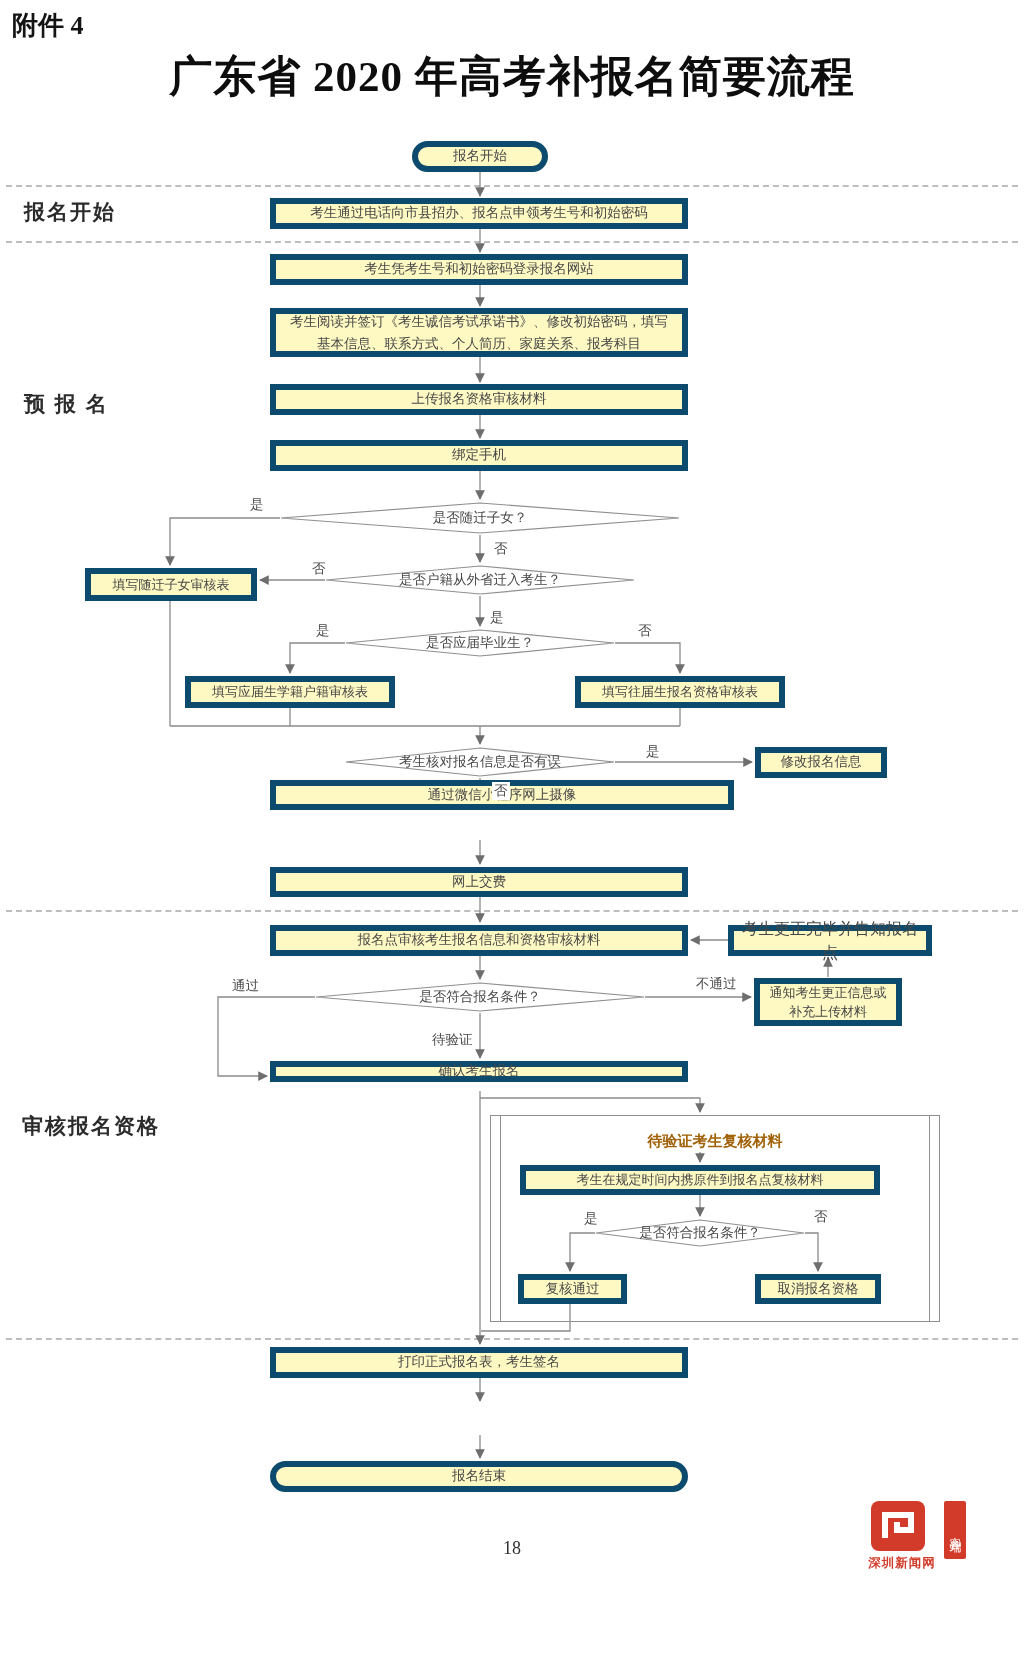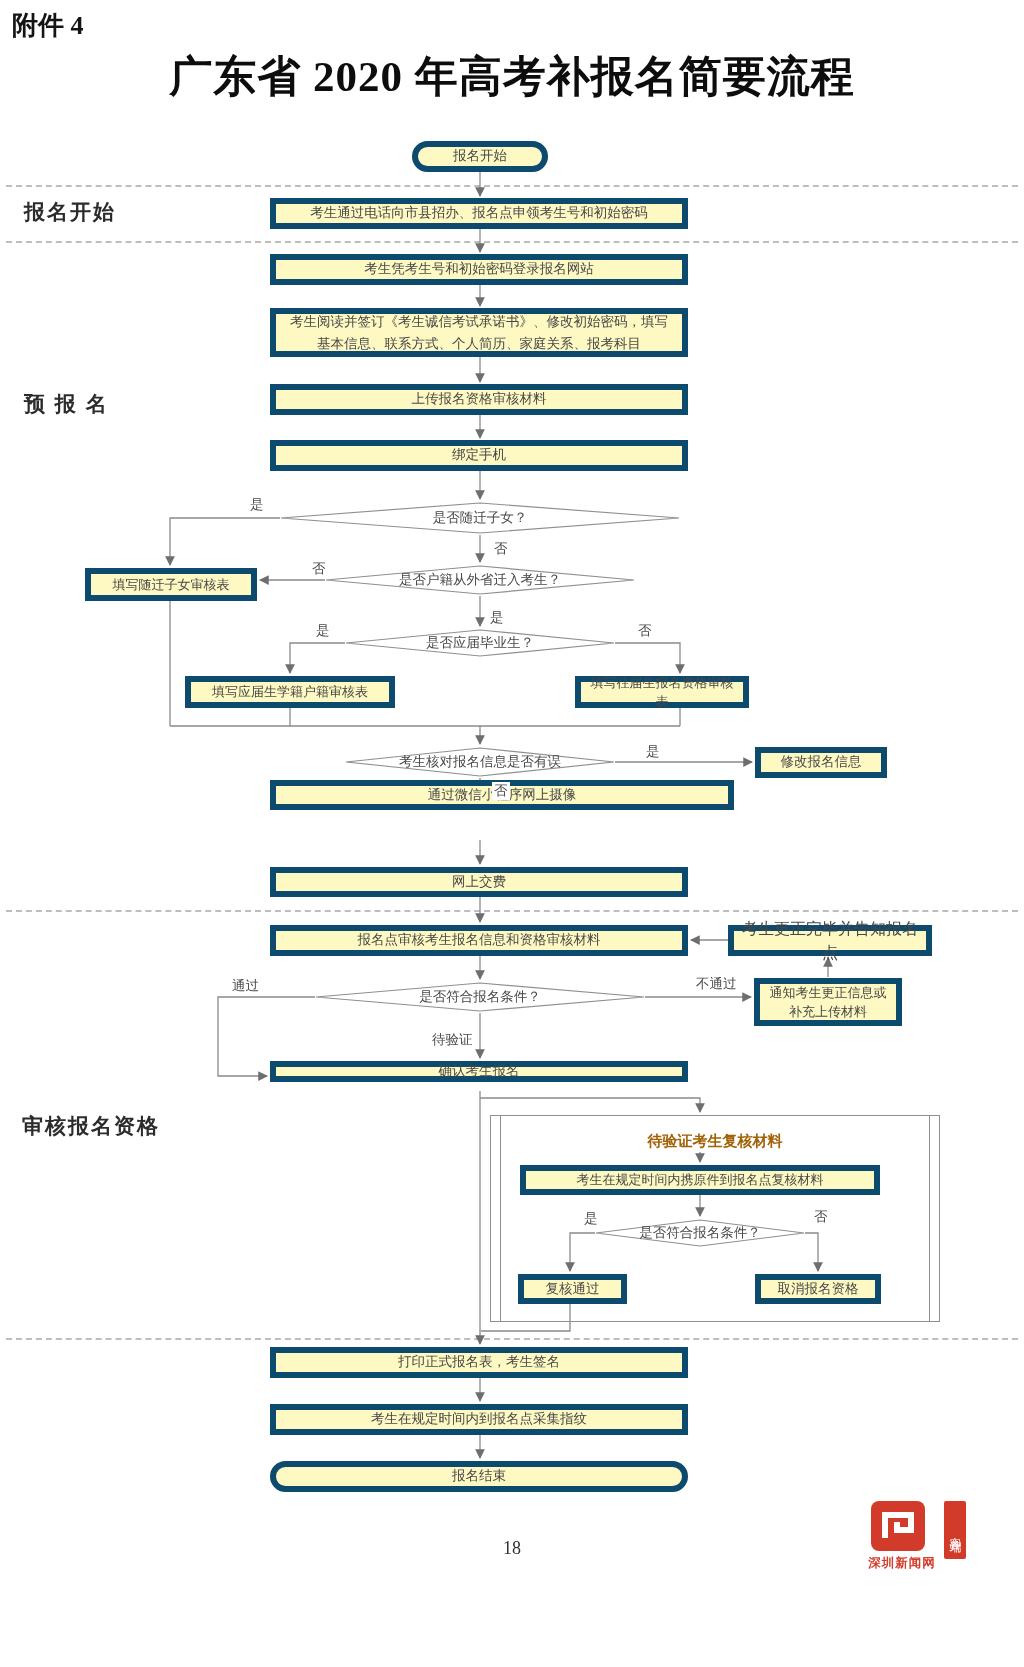--- a/index.html
+++ b/index.html
@@ -97,25 +97,24 @@
   <div class="node" style="left:270px;top:198px;width:418px;height:31px">考生通过电话向市县招办、报名点申领考生号和初始密码</div>
   <div class="node" style="left:270px;top:254px;width:418px;height:31px">考生凭考生号和初始密码登录报名网站</div>
   <div class="node" style="left:270px;top:308px;width:418px;height:49px;line-height:1.6">考生阅读并签订《考生诚信考试承诺书》、修改初始密码，填写基本信息、联系方式、个人简历、家庭关系、报考科目</div>
   <div class="node" style="left:270px;top:384px;width:418px;height:31px">上传报名资格审核材料</div>
   <div class="node" style="left:270px;top:440px;width:418px;height:31px">绑定手机</div>
   <div class="node" style="left:270px;top:780px;width:464px;height:30px">通过微信小程序网上摄像</div>
   <div class="node" style="left:270px;top:867px;width:418px;height:30px">网上交费</div>
   <div class="node" style="left:270px;top:925px;width:418px;height:31px">报名点审核考生报名信息和资格审核材料</div>
   <div class="node" style="left:270px;top:1061px;width:418px;height:21px">确认考生报名</div>
   <div class="node" style="left:270px;top:1347px;width:418px;height:31px">打印正式报名表，考生签名</div>
-  <div class="node" style="left:270px;top:1404px;width:418px;height:31px">考生在规定时间内到报名点采集指纹</div>
 
   <div class="node" style="left:85px;top:568px;width:172px;height:33px;font-size:13px">填写随迁子女审核表</div>
   <div class="node" style="left:185px;top:676px;width:210px;height:32px;font-size:13px">填写应届生学籍户籍审核表</div>
-  <div class="node" style="left:575px;top:676px;width:174px;height:32px;font-size:13px">填写往届生报名资格审核表</div>
+  <div class="node" style="left:575px;top:676px;width:210px;height:32px;font-size:13px">填写往届生报名资格审核表</div>
   <div class="node" style="left:755px;top:747px;width:132px;height:31px">修改报名信息</div>
   <div class="node" style="left:728px;top:925px;width:204px;height:31px;font-size:16px">考生更正完毕并告知报名点</div>
   <div class="node" style="left:754px;top:978px;width:148px;height:48px;font-size:13px">通知考生更正信息或补充上传材料</div>
 
   <div class="container-box" style="left:490px;top:1115px;width:450px;height:207px">
     <div class="container-title">待验证考生复核材料</div>
   </div>
   <div class="node" style="left:520px;top:1165px;width:360px;height:30px;font-size:13px">考生在规定时间内携原件到报名点复核材料</div>
   <div class="node" style="left:518px;top:1274px;width:109px;height:30px">复核通过</div>
   <div class="node" style="left:755px;top:1274px;width:126px;height:30px">取消报名资格</div>

